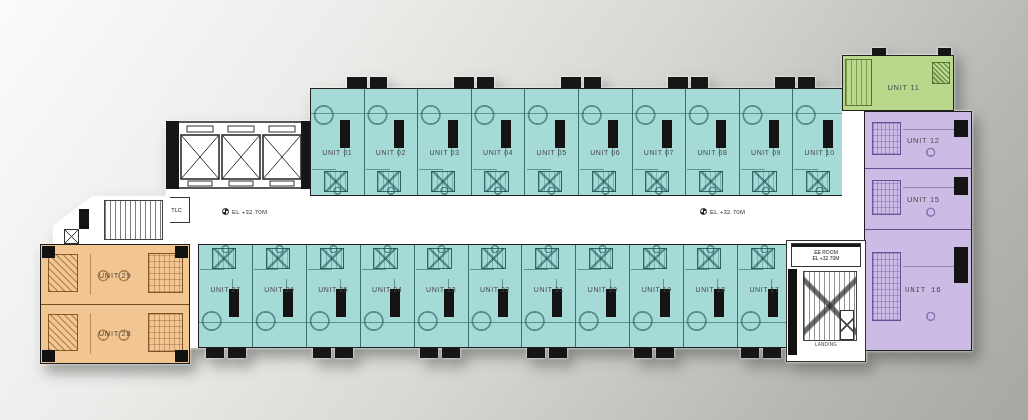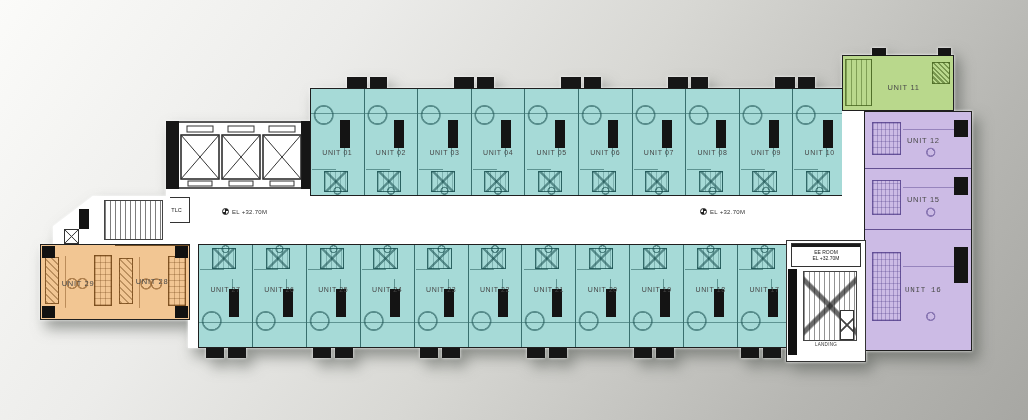--- a/index.html
+++ b/index.html
@@ -56,22 +56,22 @@
   .left-stair{left:53px;top:196px;width:117px;height:52px;background:#fff;
     clip-path:polygon(34% 0,100% 0,100% 100%,0 100%,0 58%);}
   .left-stair::before{content:"";position:absolute;left:22%;top:25%;width:10px;height:20px;background:#131313;}
   .stairlines{position:absolute;left:44%;top:8%;width:50%;height:76%;border:1px solid #444;box-sizing:border-box;
     background:repeating-linear-gradient(90deg,rgba(40,40,40,.6) 0 1px,transparent 1px 5px);}
   .xbox{position:absolute;background:#fff;border:1px solid #333;box-sizing:border-box;
     background-image:linear-gradient(45deg,transparent 46%,#444 48% 52%,transparent 54%),
       linear-gradient(-45deg,transparent 46%,#444 48% 52%,transparent 54%);}
   .xbox1{left:64px;top:229px;width:15px;height:15px;}
   .xbox2{left:840px;top:310px;width:14px;height:30px;}
-  .orange{left:40px;top:244px;width:150px;height:76px;background:var(--orange,#f2c693);
-    border:1.5px solid #1f1f1f;box-sizing:border-box;display:flex;flex-direction:row;text-align:center;}
+  .orange{left:40px;top:244px;width:150px;height:120px;background:var(--orange,#f2c693);
+    border:1.5px solid #1f1f1f;box-sizing:border-box;display:flex;flex-direction:column;text-align:center;}
   .ocell{flex:1 1 0;position:relative;}
   .ocell + .ocell{border-top:1.5px solid rgba(90,55,15,.85);}
   .odecor{position:absolute;inset:0;background-repeat:no-repeat;
     background-image:
       radial-gradient(circle at 42% 52%,rgba(120,70,20,0) 4px,rgba(120,70,20,.55) 4.3px 5.3px,rgba(120,70,20,0) 6px),
       radial-gradient(circle at 56% 52%,rgba(120,70,20,0) 4px,rgba(120,70,20,.55) 4.3px 5.3px,rgba(120,70,20,0) 6px),
       linear-gradient(rgba(120,70,20,.45),rgba(120,70,20,.45));
     background-size:100% 100%,100% 100%,1px 70%;background-position:0 0,0 0,33% 50%;}
   .odecor::before{content:"";position:absolute;left:5%;top:16%;width:20%;height:64%;
     border:1px solid rgba(110,65,18,.8);box-sizing:border-box;

